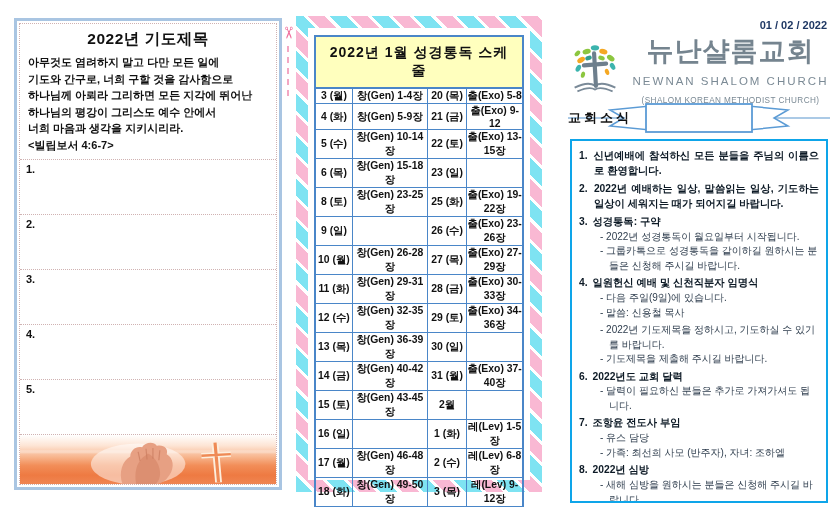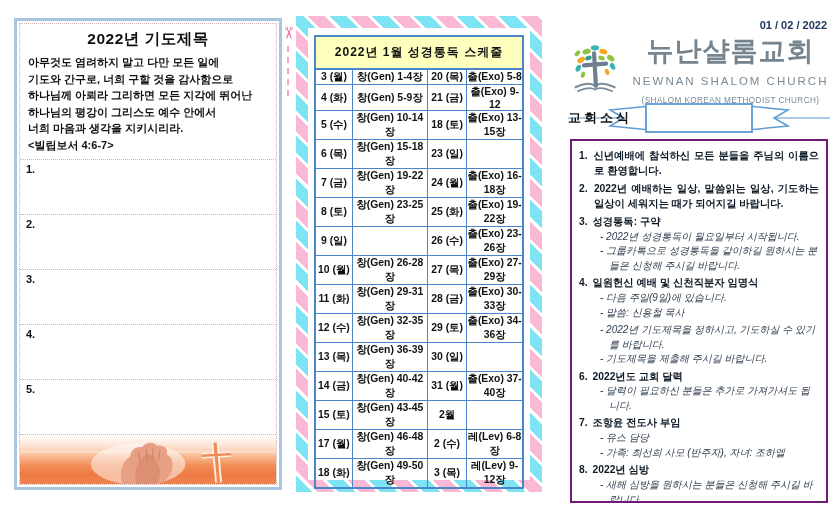--- a/index.html
+++ b/index.html
@@ -24,47 +24,47 @@
   .scissors{color:#f06f9d;font-size:16px;display:inline-block;transform:rotate(90deg);line-height:1;}
   .cut-dashes{width:0;height:50px;border-left:2px dashed #f3a7c3;margin:4px auto 0;}
 
   
   .middle-panel{position:absolute;left:296px;top:16px;width:246px;height:476px;box-sizing:border-box;
      background:repeating-linear-gradient(45deg,#7ee3f2 0 12px,#ffffff 12px 15px,#f9b8d3 15px 27px,#ffffff 27px 30px);
      padding:12px;}
   .middle-inner{background:#fff;width:100%;height:100%;box-sizing:border-box;padding:7px 6px;}
   table.schedule{width:100%;height:100%;border-collapse:collapse;table-layout:fixed;
                  border:2px solid #4a86c8;}
-  table.schedule th{background:#ffffbe;border:2px solid #4a86c8;font-size:12px;
-                    font-weight:bold;letter-spacing:1px;padding:7px 16px;color:#111;}
+  table.schedule th{background:#ffffbe;border:2px solid #4a86c8;font-size:14px;
+                    font-weight:bold;letter-spacing:1px;padding:7px 8px;color:#111;}
   table.schedule td{border:1.5px solid #4a86c8;font-size:10.4px;font-weight:bold;
                     text-align:center;vertical-align:middle;padding:0;color:#111;}
   .col-d1{width:18%;} .col-r1{width:36%;} .col-d2{width:19%;} .col-r2{width:27%;}
 
   
   .right-panel{position:absolute;left:568px;top:11px;width:262px;height:507px;}
   .rp-date{position:absolute;top:8px;right:3px;font-size:11px;font-weight:bold;color:#1f3864;}
   .rp-logo-row{position:absolute;top:26px;left:0;width:100%;display:flex;
                align-items:center;justify-content:center;gap:13px;}
   .rp-names{display:flex;flex-direction:column;align-items:center;}
   .name-kr{font-size:27px;font-weight:bold;color:#75848f;letter-spacing:1px;line-height:1.05;}
   .name-en{font-size:11.5px;font-weight:normal;color:#7b8a95;letter-spacing:2px;margin-top:10px;}
   .name-sub{font-size:8.2px;color:#7b8a95;letter-spacing:.4px;margin-top:9px;}
 
   .ribbon{position:absolute;top:90px;left:0;width:262px;height:34px;}
   .ribbon-label{position:absolute;top:98px;left:0;width:262px;text-align:left;
                 font-size:13px;font-weight:bold;letter-spacing:3px;color:#111;}
 
-  .news-box{position:absolute;top:128px;left:2px;width:258px;height:364px;border:2px solid #701a75;
+  .news-box{position:absolute;top:128px;left:2px;width:258px;height:364px;border:2px solid #0ea5e9;
             box-sizing:border-box;background:#fff;padding:8px 7px 4px;overflow:hidden;}
   .ann{margin-bottom:3px;}
   .ann-title{font-size:10.3px;font-weight:bold;color:#0d1a26;line-height:1.45;
              padding-left:15px;text-indent:-15px;text-align:justify;}
   .ann-num{margin-right:2px;}
-  .ann-sub{font-size:10px;color:#2e3d4d;line-height:1.45;padding-left:30px;text-indent:-9px;font-style:italic;}
+  .ann-sub{font-size:10px;color:#2e3d4d;line-height:1.45;padding-left:30px;text-indent:-9px;}
   .ann-sub::before{content:"- ";}
 </style>
 </head>
 <body>
 
 <section class="left-panel">
   <div class="left-inner">
     <div class="lp-title">2022년 기도제목</div>
     <div class="lp-verse" id="verse">
         <div>아무것도 염려하지 말고 다만 모든 일에</div>
@@ -132,34 +132,28 @@
           </tr>
           <tr>
             <td>4 (화)</td>
             <td>창(Gen) 5-9장</td>
             <td>21 (금)</td>
             <td>출(Exo) 9-12</td>
           </tr>
           <tr>
             <td>5 (수)</td>
             <td>창(Gen) 10-14장</td>
-            <td>18 (토)</td>
+            <td>22 (토)</td>
             <td>출(Exo) 13-15장</td>
           </tr>
           <tr>
             <td>6 (목)</td>
             <td>창(Gen) 15-18장</td>
             <td>23 (일)</td>
             <td></td>
-          </tr>
-          <tr>
-            <td>7 (금)</td>
-            <td>창(Gen) 19-22장</td>
-            <td>24 (월)</td>
-            <td>출(Exo) 16-18장</td>
           </tr>
           <tr>
             <td>8 (토)</td>
             <td>창(Gen) 23-25장</td>
             <td>25 (화)</td>
             <td>출(Exo) 19-22장</td>
           </tr>
           <tr>
             <td>9 (일)</td>
             <td></td>
@@ -194,20 +188,26 @@
             <td>14 (금)</td>
             <td>창(Gen) 40-42장</td>
             <td>31 (월)</td>
             <td>출(Exo) 37-40장</td>
           </tr>
           <tr>
             <td>15 (토)</td>
             <td>창(Gen) 43-45장</td>
             <td>2월</td>
             <td></td>
+          </tr>
+          <tr>
+            <td>16 (일)</td>
+            <td></td>
+            <td>1 (화)</td>
+            <td>레(Lev) 1-5장</td>
           </tr>
           <tr>
             <td>17 (월)</td>
             <td>창(Gen) 46-48장</td>
             <td>2 (수)</td>
             <td>레(Lev) 6-8장</td>
           </tr>
           <tr>
             <td>18 (화)</td>
             <td>창(Gen) 49-50장</td>

